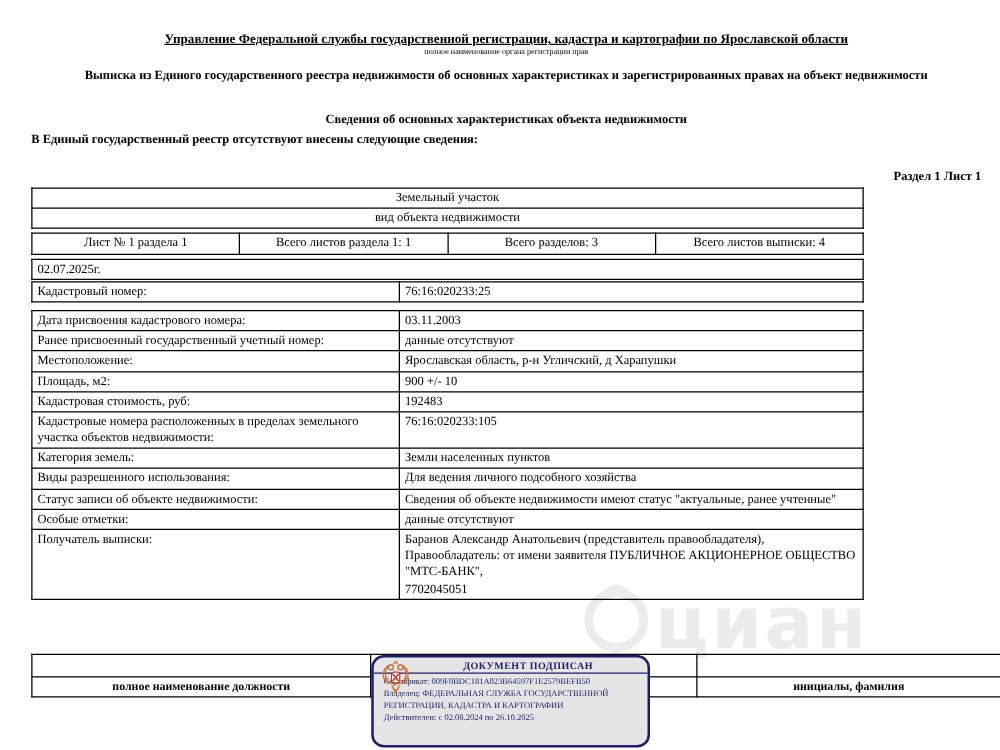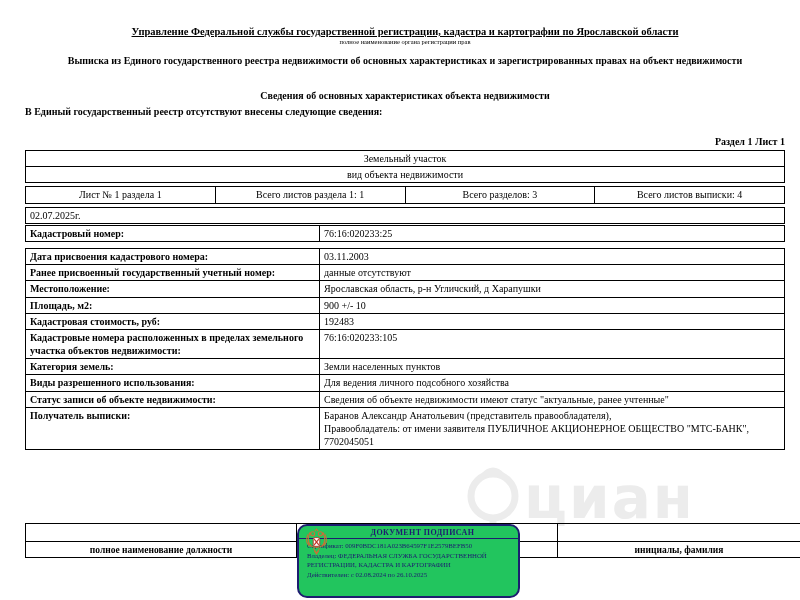--- a/index.html
+++ b/index.html
@@ -9,39 +9,39 @@
   }
   .content { position:absolute; left:25px; top:0; width:760px; }
 
   .authority { margin-top:26px; text-align:center; font-size:10.5px; font-weight:bold; text-decoration:underline; }
   .authority-caption { text-align:center; font-size:6.5px; margin-top:1px; }
   .doc-title { text-align:center; font-size:10px; font-weight:bold; margin-top:10px; }
   .section-title { text-align:center; font-size:10px; font-weight:bold; margin-top:24px; }
   .intro { font-size:10px; font-weight:bold; margin-top:5px; }
   .section-sheet { font-size:10px; font-weight:bold; text-align:right; margin-top:19px; }
 
-  table.tbl { border-collapse:collapse; width:760px; table-layout:fixed; }
+  table.tbl { border-collapse:collapse; width:666px; table-layout:fixed; }
   table.tbl td { border:1px solid #000; font-size:10px; padding:1px 4px; vertical-align:top; line-height:1.32; }
   .t-center td { text-align:center; }
   .mt3 { margin-top:3px; }
   .mt6 { margin-top:6px; }
-  .lblcol { width:285px;font-weight:bold; }
+  .lblcol { width:285px; }
   .prewrap { white-space:pre-line; }
 
   .watermark { position:absolute; left:462px; top:462px; display:flex; align-items:center; color:#ececec; z-index:0; }
   .watermark-text { font-family:"DejaVu Sans","Liberation Sans",sans-serif; font-weight:bold; font-size:58px; letter-spacing:2px; line-height:1; }
 
   table.sig { position:absolute; left:0; top:523px; width:760px; border-collapse:collapse; table-layout:fixed; z-index:1; }
   table.sig td { border:1px solid #000; font-size:9.5px; font-weight:bold; text-align:center; padding:1px 2px; }
   table.sig tr.sig-empty td { height:15px; }
   table.sig tr.sig-caption td { height:13px; }
 
   .stamp {
     position:absolute; left:272px; top:524px; width:223px; height:74px; box-sizing:border-box;
-    background:#22c55e; border:2.5px solid #1d1d70; border-radius:10px; color:#1d1d70; z-index:2;
+    background:#e5e5e5; border:2.5px solid #1d1d70; border-radius:10px; color:#1d1d70; z-index:2;
   }
   .stamp-titles { position:relative; }
   .stamp-title { font-size:8px; font-weight:bold; text-align:center; padding:2px 2px 1px 30px; border-bottom:1px solid #1d1d70; letter-spacing:0.4px; }
   .stamp-emblem { position:absolute; left:5px; top:2px; }
   .stamp-body { padding:2px 4px 2px 8px; font-size:6.8px; line-height:1.42; }
 </style>
 </head>
 <body>
 
 <div class="page">
@@ -135,20 +135,24 @@
         <td class="lblcol">Категория земель:</td>
         <td>Земли населенных пунктов</td>
       </tr>
       <tr>
         <td class="lblcol">Виды разрешенного использования:</td>
         <td>Для ведения личного подсобного хозяйства</td>
       </tr>
       <tr>
         <td class="lblcol">Статус записи об объекте недвижимости:</td>
         <td>Сведения об объекте недвижимости имеют статус "актуальные, ранее учтенные"</td>
+      </tr>
+      <tr>
+        <td class="lblcol">Особые отметки:</td>
+        <td>данные отсутствуют</td>
       </tr>
       <tr>
         <td class="lblcol">Получатель выписки:</td>
         <td class="prewrap">Баранов Александр Анатольевич (представитель правообладателя),
 Правообладатель: от имени заявителя ПУБЛИЧНОЕ АКЦИОНЕРНОЕ ОБЩЕСТВО "МТС-БАНК",
 7702045051</td>
       </tr>
     </tbody>
       </table>
 

